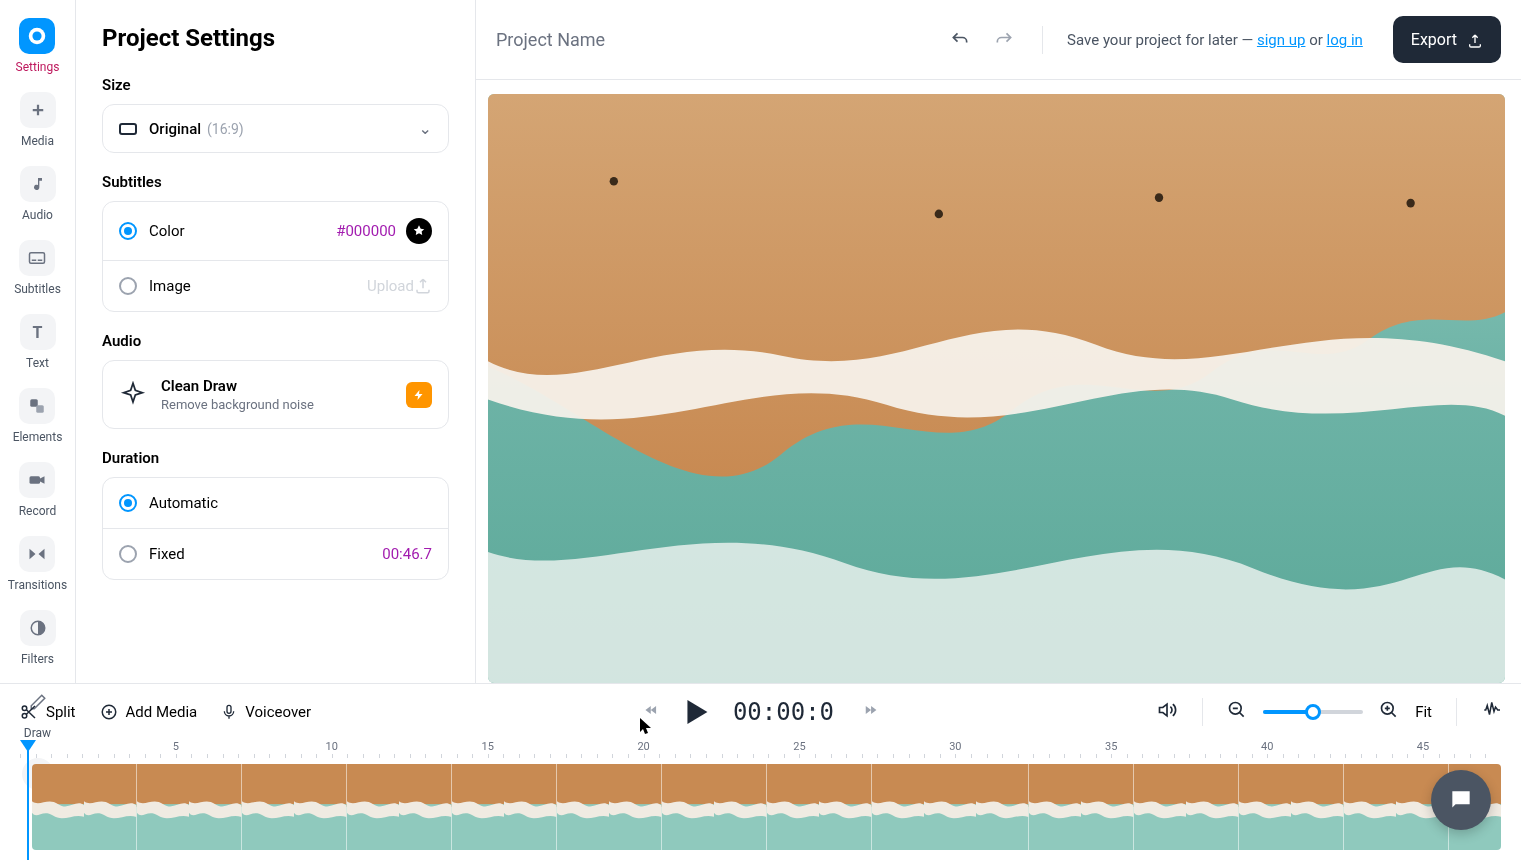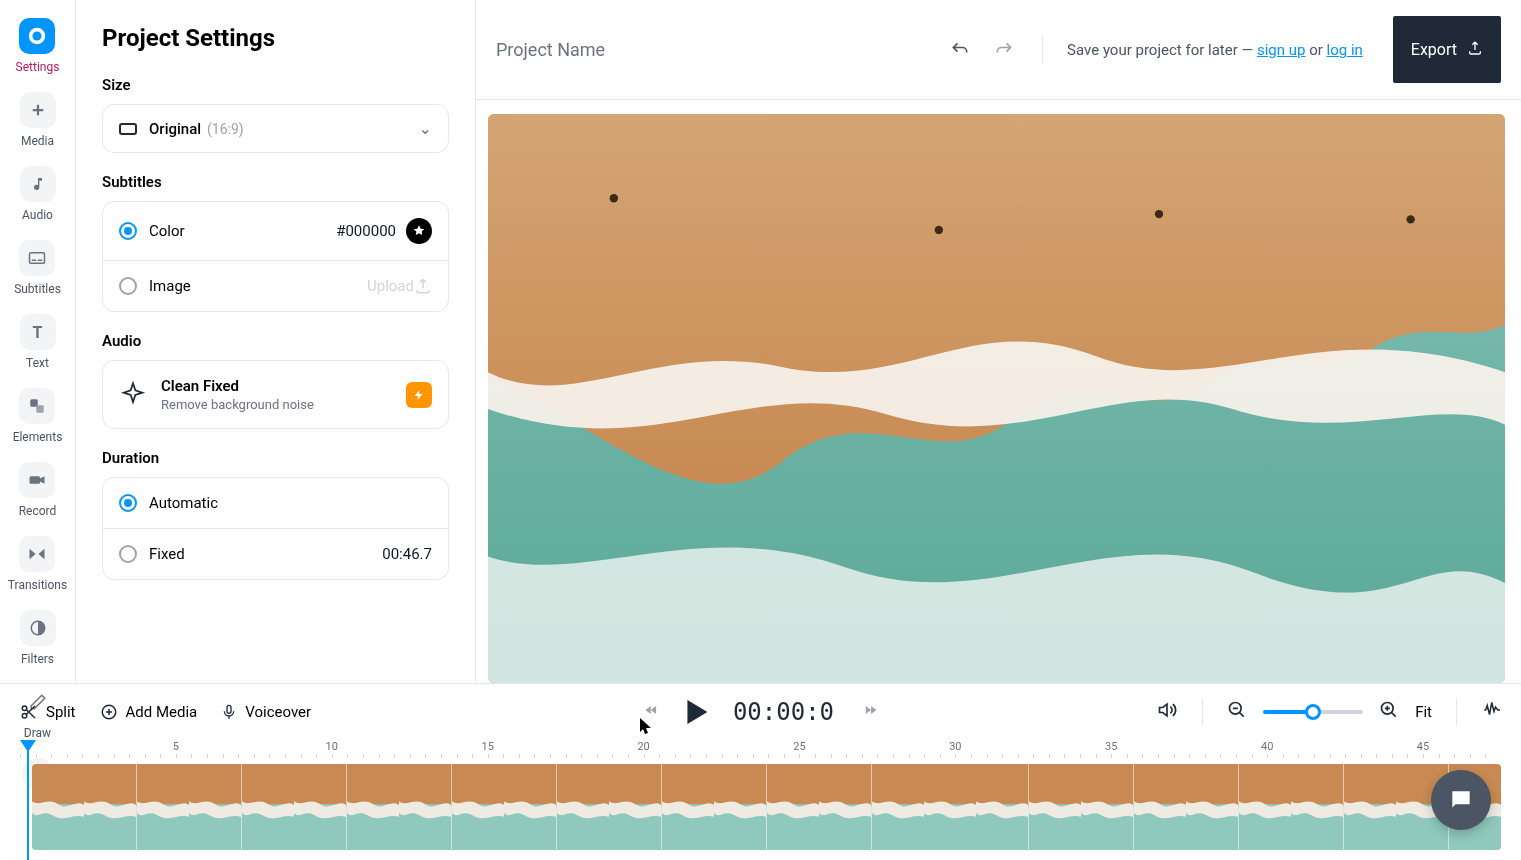--- a/index.html
+++ b/index.html
@@ -22,37 +22,37 @@
 .size-select .rect-icon { width:18px; height:12px; border:2px solid #1f2937; border-radius:3px; margin-right:12px; }
 .size-select .name { font-size:15px; font-weight:500; margin-right:6px; }
 .size-select .ratio { font-size:14px; color:#9ca3af; }
 .size-select .chev { margin-left:auto; color:#6b7280; }
 .opt-row { display:flex; align-items:center; padding:16px; border-bottom:1px solid #e5e7eb; }
 .opt-row:last-child { border-bottom:none; }
 .radio { width:18px; height:18px; border:2px solid #9ca3af; border-radius:50%; margin-right:12px; display:flex; align-items:center; justify-content:center; }
 .radio.on { border-color:#0196ff; }
 .radio.on::after { content:""; width:8px; height:8px; background:#0196ff; border-radius:50%; }
 .opt-label { font-size:15px; }
-.opt-val { margin-left:auto; font-size:15px; color:#0f172a; }
+.opt-val { margin-left:auto; font-size:15px; color:#a21caf; }
 .color-swatch { width:26px; height:26px; background:#000; border-radius:50%; margin-left:10px; display:flex; align-items:center; justify-content:center; }
 .upload-txt { margin-left:auto; color:#d1d5db; font-size:15px; display:flex; align-items:center; }
 .audio-row { display:flex; align-items:center; padding:16px; gap:14px; }
 .spark { width:28px; height:28px; }
 .audio-text .t1 { font-size:15px; font-weight:600; }
 .audio-text .t2 { font-size:13px; color:#6b7280; margin-top:2px; }
 .bolt { margin-left:auto; width:26px; height:26px; background:#ff9500; border-radius:6px; display:flex; align-items:center; justify-content:center; }
 .main { flex:1; display:flex; flex-direction:column; min-width:0; }
 .topbar { display:flex; align-items:center; padding:16px 20px; border-bottom:1px solid #e5e7eb; gap:16px; }
 .proj-name { font-size:18px; color:#6b7280; }
 .spacer { flex:1; }
 .ur-btn { width:28px; height:28px; display:flex; align-items:center; justify-content:center; color:#6b7280; cursor:pointer; }
 .divider-v { width:1px; height:28px; background:#e5e7eb; margin:0 8px; }
 .save-text { font-size:15px; color:#4b5563; }
 .save-text a { color:#0196ff; text-decoration:underline; }
-.export-btn { background:#1f2937; color:#fff; padding:24px 18px; border-radius:2px; display:flex; align-items:flex-start; gap:10px; font-size:16px; cursor:pointer; margin-left:14px; }
+.export-btn { background:#1f2937; color:#fff; padding:14px 18px; border-radius:10px; display:flex; align-items:flex-end; gap:10px; font-size:16px; cursor:pointer; margin-left:14px; }
 .preview-wrap { flex:1; padding:14px 16px 0 12px; display:flex; }
 .preview { flex:1; border-radius:6px; overflow:hidden; position:relative; }
 .preview svg { width:100%; height:100%; display:block; }
 .bottom { border-top:1px solid #e5e7eb; }
 .toolbar { display:flex; align-items:center; padding:14px 20px; gap:24px; position:relative; }
 .tb-btn { display:flex; align-items:center; gap:8px; font-size:15px; cursor:pointer; }
 .tb-center { position:absolute; left:50%; transform:translateX(-50%); display:flex; align-items:center; gap:26px; }
 .play-btn { width:0; height:0; border-left:20px solid #1f2937; border-top:12px solid transparent; border-bottom:12px solid transparent; cursor:pointer; }
 .time { font-size:24px; font-family:ui-monospace,monospace; color:#1f2937; }
 .tb-right { margin-left:auto; display:flex; align-items:center; gap:16px; }
@@ -201,21 +201,21 @@
       </div>
     </div>
 
     <div class="section-label">Audio</div>
     <div class="card">
       <div class="audio-row">
         <svg class="spark" viewBox="0 0 24 24" fill="none" stroke="#1f2937" stroke-width="1.5">
             <path d="M12 2l2 6 6 2-6 2-2 6-2-6-6-2 6-2z"></path>
           </svg>
         <div class="audio-text">
-          <div class="t1">Clean Fixed</div>
+          <div class="t1">Clean Draw</div>
           <div class="t2">Remove background noise</div>
         </div>
         <div class="bolt">
           <svg width="12" height="14" viewBox="0 0 24 24" fill="#fff">
               <path d="M13 2L3 14h7l-1 8 10-12h-7l1-8z"></path>
             </svg>
         </div>
       </div>
     </div>
 

